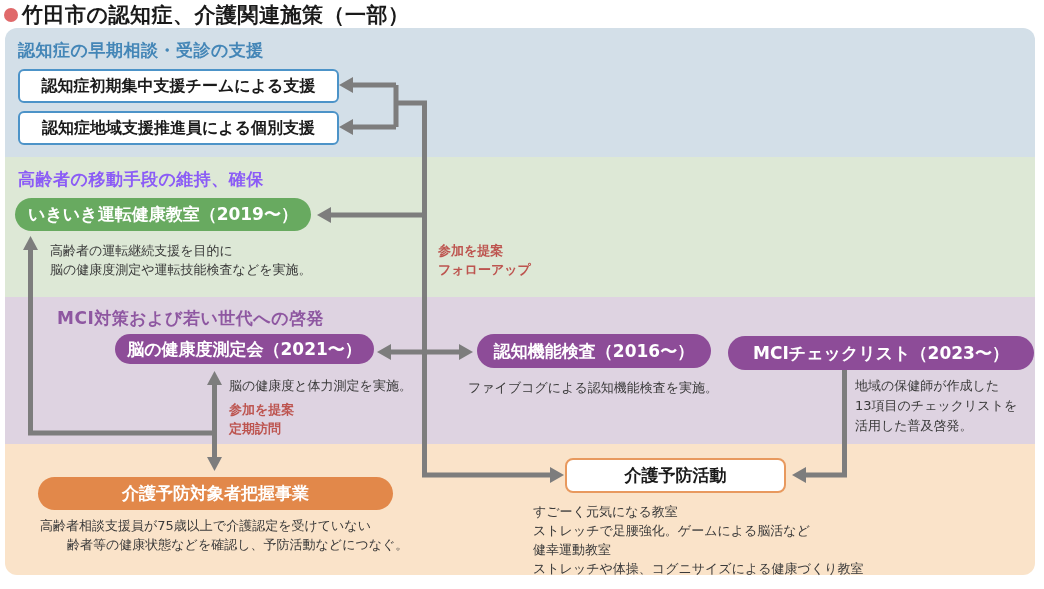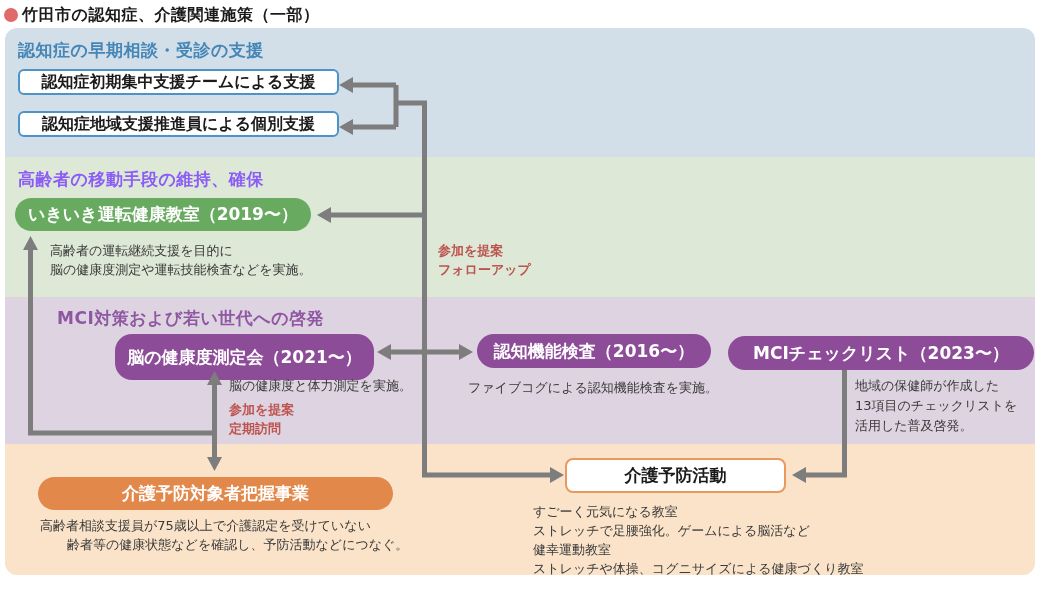--- a/index.html
+++ b/index.html
@@ -2,44 +2,44 @@
 <html><head>
 <meta charset="utf-8">
 <style>
   * { margin:0; padding:0; box-sizing:border-box; }
   body { font-family:"DejaVu Sans","Liberation Sans",sans-serif; background:#fff; }
   .canvas { position:relative; width:1044px; height:589px; background:#fff; overflow:hidden; }
 
   
   .page-title { position:absolute; left:4px; top:4px; display:flex; align-items:center; height:22px; }
   .title-bullet { width:14px; height:14px; border-radius:50%; background:#e0696a; margin-right:4px; }
-  .title-text { font-size:16px; font-weight:700; color:#1a1a1a; letter-spacing:0.5px; }
+  .title-text { font-size:21px; font-weight:700; color:#1a1a1a; letter-spacing:0.5px; }
 
   
   .band { position:absolute; left:5px; width:1030px; }
   .band-blue   { top:28px;  height:129px; background:#d3dfe8; border-radius:12px 12px 0 0; }
   .band-green  { top:157px; height:140px; background:#dde8d6; }
   .band-purple { top:297px; height:147px; background:#ded3e1; }
   .band-orange { top:444px; height:131px; background:#fae3c9; border-radius:0 0 12px 12px; }
 
   .sec-header { position:absolute; font-size:17px; font-weight:700; letter-spacing:0.5px; white-space:nowrap; }
   .hdr-blue   { left:18px; top:39px;  color:#4486b7; }
   .hdr-green  { left:18px; top:168px; color:#8b5cf6; }
   .hdr-purple { left:57px; top:307px; color:#8e57a1; }
 
   .wbox { position:absolute; background:#fff; display:flex; align-items:center; justify-content:center;
           font-weight:700; color:#1a1a1a; white-space:nowrap; }
-  .bluebox { left:18px; width:321px; height:26px; border:2px solid #4c93c8; border-radius:6px; font-size:16px; }
+  .bluebox { left:18px; width:321px; height:34px; border:2px solid #4c93c8; border-radius:6px; font-size:16px; }
   .bluebox1 { top:69px; } .bluebox2 { top:111px; }
   .kaigobox { left:565px; top:458px; width:221px; height:35px; border:2px solid #e8995e; border-radius:8px; font-size:17px; }
 
   .pill { position:absolute; display:flex; align-items:center; justify-content:center;
           color:#fff; font-weight:700; font-size:17px; border-radius:17px; white-space:nowrap; }
   .pill-green  { left:15px;  top:198px; width:296px; height:33px; background:#68aa60; }
-  .pill-brain  { left:115px; top:334px; width:259px; height:46px; background:#8d4c98; }
+  .pill-brain  { left:115px; top:334px; width:259px; height:30px; background:#8d4c98; }
   .pill-cog    { left:477px; top:334px; width:234px; height:34px; background:#8d4c98; }
   .pill-mci    { left:728px; top:336px; width:306px; height:34px; background:#8d4c98; }
   .pill-orange { left:38px;  top:477px; width:355px; height:33px; background:#e2884a; }
 
   .desc { position:absolute; font-size:13px; color:#3a3a3a; line-height:19px; white-space:nowrap; }
   .desc-green   { left:50px;  top:241px; }
   .desc-brain   { left:229px; top:376px; }
   .desc-cog     { left:468px; top:378px; }
   .desc-mci     { left:855px; top:376px; line-height:20px; }
   .desc-orange  { left:40px;  top:516px; }

